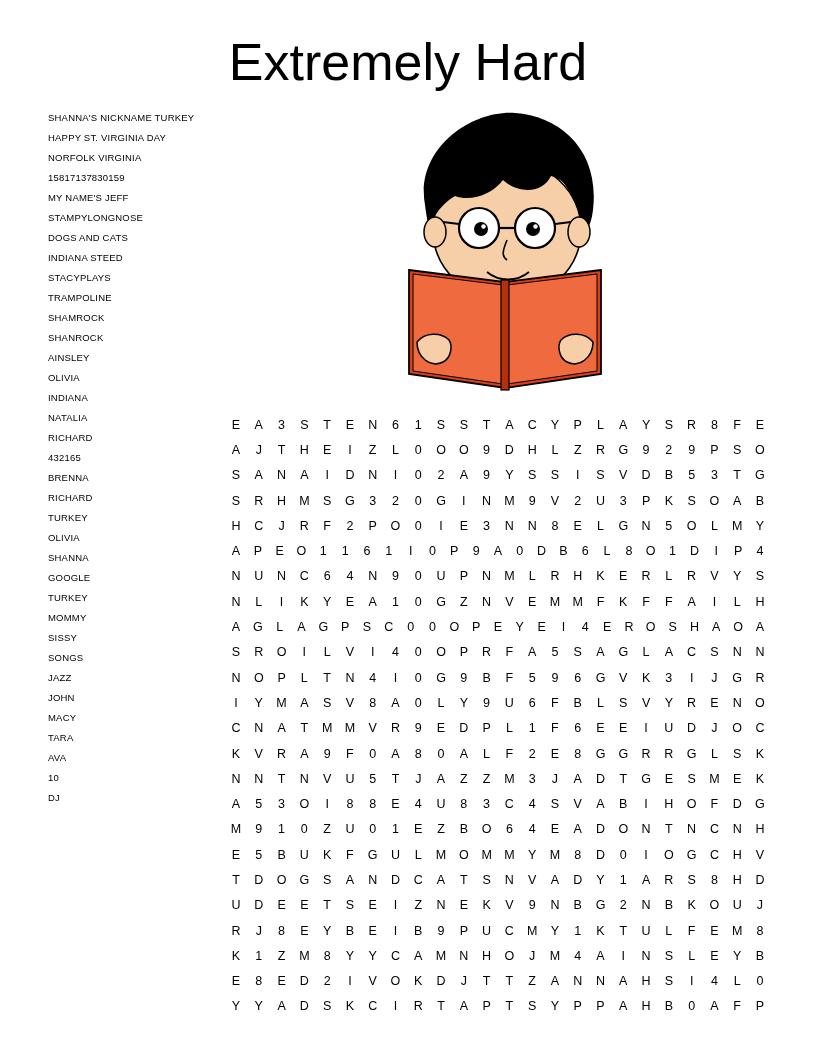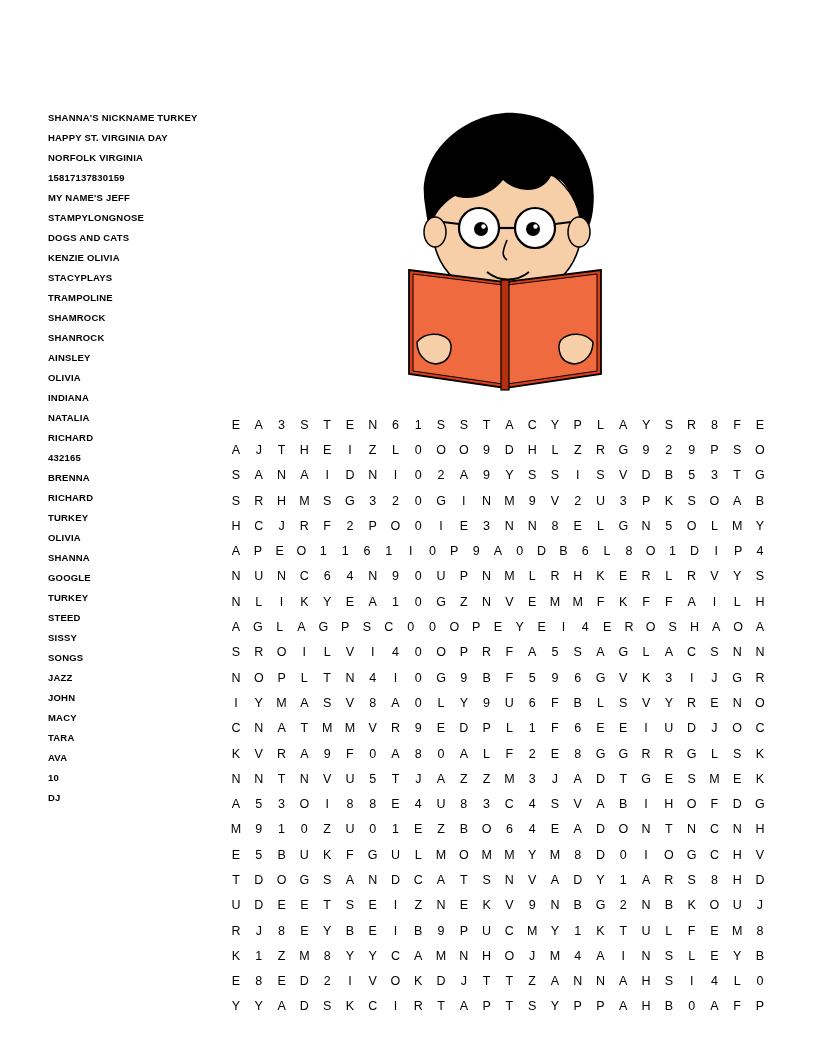--- a/index.html
+++ b/index.html
@@ -37,21 +37,20 @@
     top: 108px;
     left: 48px;
     width: 170px;
   }
   .wordlist .word {
     font-size: 9.5px;
     line-height: 20px;
     color: #000;
     letter-spacing: 0.2px;
     white-space: nowrap;
-    font-weight: bold;
   }
   .illustration {
     position: absolute;
     top: 110px;
     left: 355px;
     width: 300px;
     height: 290px;
   }
   .grid {
     position: absolute;
@@ -70,48 +69,49 @@
     width: 16px;
     text-align: center;
     color: #000;
   }
 </style>
 </head>
 <body>
 
 <div class="page">
 
+  <div class="title">Extremely Hard</div>
 
   <div class="wordlist">
       <div class="word">SHANNA'S NICKNAME TURKEY</div>
       <div class="word">HAPPY ST. VIRGINIA DAY</div>
       <div class="word">NORFOLK VIRGINIA</div>
       <div class="word">15817137830159</div>
       <div class="word">MY NAME'S JEFF</div>
       <div class="word">STAMPYLONGNOSE</div>
       <div class="word">DOGS AND CATS</div>
-      <div class="word">KENZIE OLIVIA</div>
+      <div class="word">INDIANA STEED</div>
       <div class="word">STACYPLAYS</div>
       <div class="word">TRAMPOLINE</div>
       <div class="word">SHAMROCK</div>
       <div class="word">SHANROCK</div>
       <div class="word">AINSLEY</div>
       <div class="word">OLIVIA</div>
       <div class="word">INDIANA</div>
       <div class="word">NATALIA</div>
       <div class="word">RICHARD</div>
       <div class="word">432165</div>
       <div class="word">BRENNA</div>
       <div class="word">RICHARD</div>
       <div class="word">TURKEY</div>
       <div class="word">OLIVIA</div>
       <div class="word">SHANNA</div>
       <div class="word">GOOGLE</div>
       <div class="word">TURKEY</div>
-      <div class="word">STEED</div>
+      <div class="word">MOMMY</div>
       <div class="word">SISSY</div>
       <div class="word">SONGS</div>
       <div class="word">JAZZ</div>
       <div class="word">JOHN</div>
       <div class="word">MACY</div>
       <div class="word">TARA</div>
       <div class="word">AVA</div>
       <div class="word">10</div>
       <div class="word">DJ</div>
     </div>

